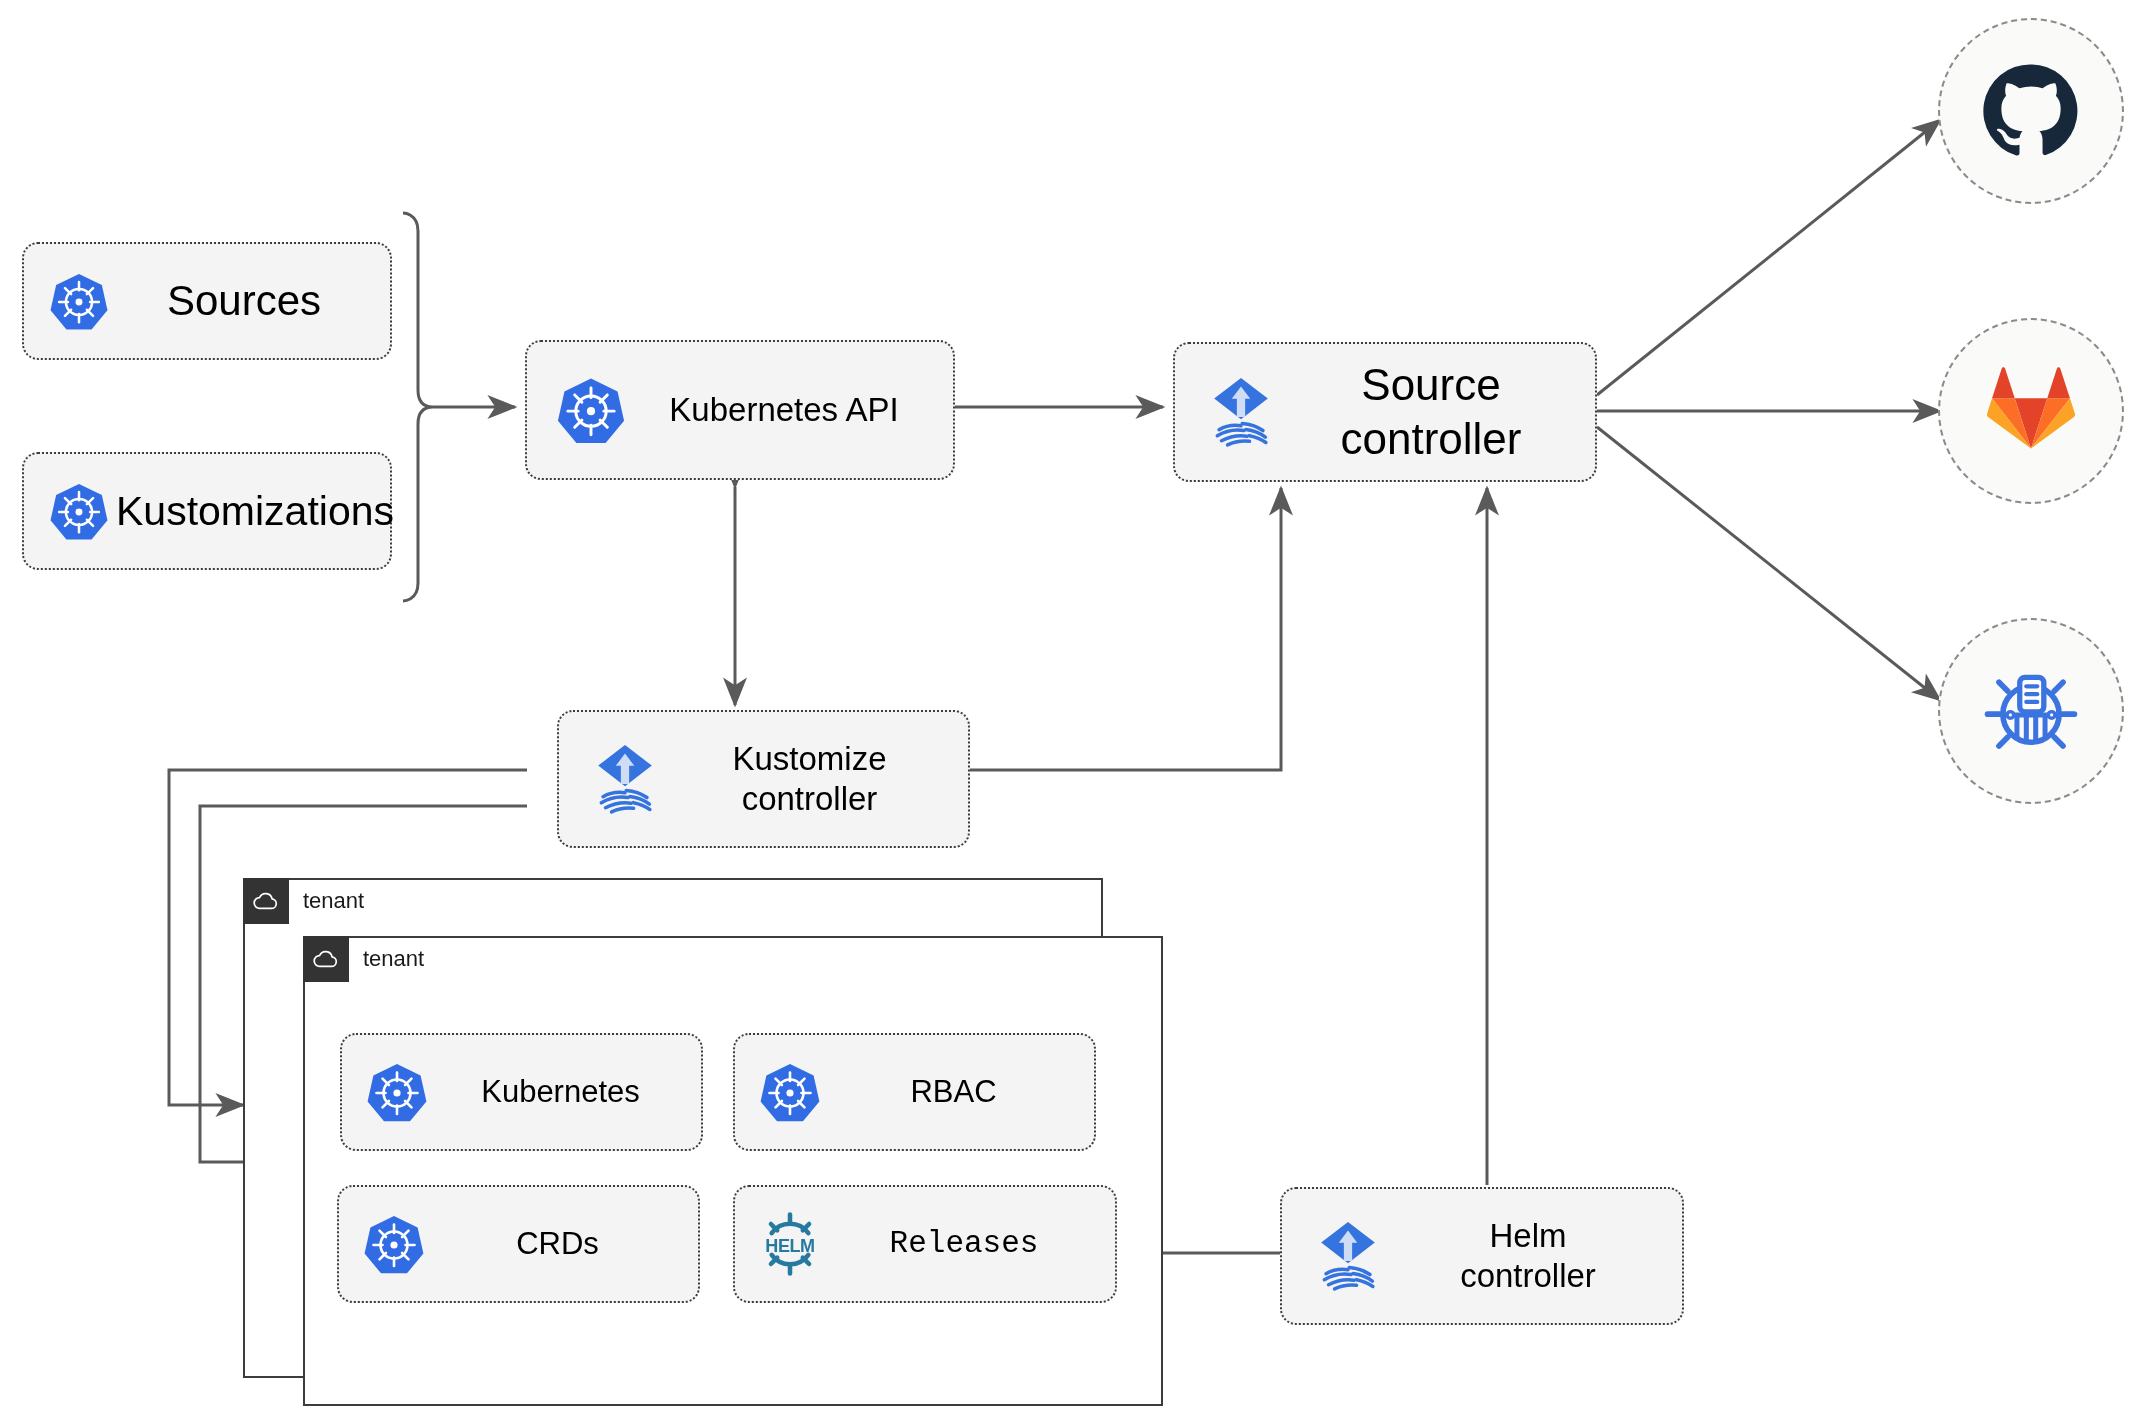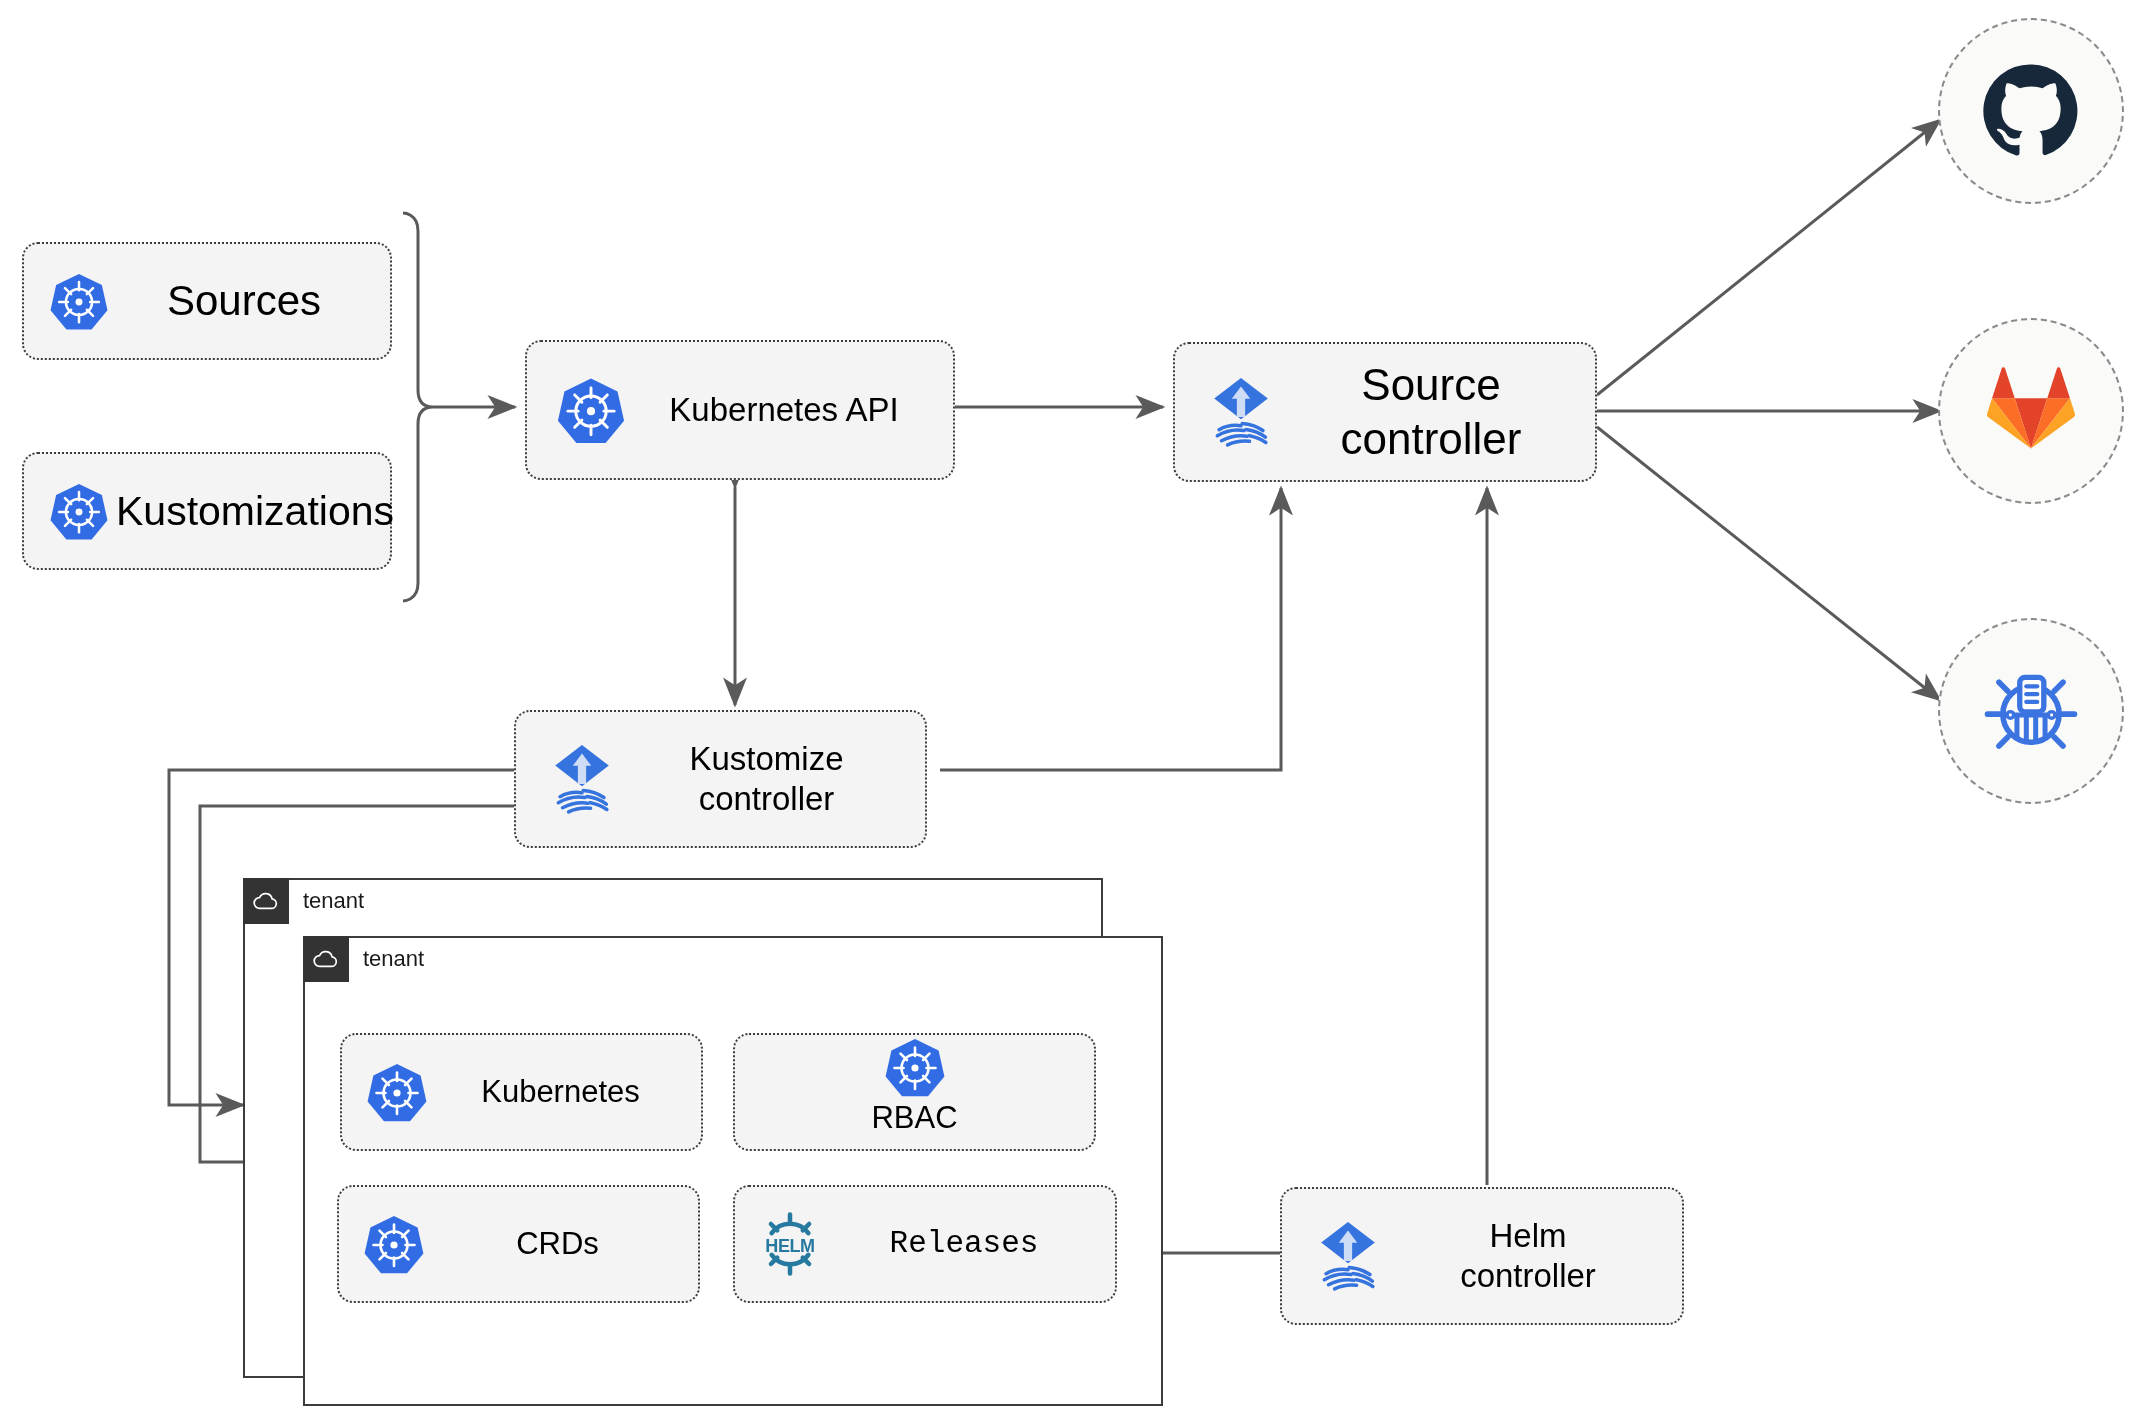--- a/index.html
+++ b/index.html
@@ -235,21 +235,21 @@
           <path d="M33 41.4C39 41.8 45.4 44 50 47.2"></path>
           <path d="M36 46.4C42 47.2 48 49.6 52 52.6"></path>
           <path d="M39 51.4C44 52.4 49 54.6 52.4 57"></path>
         </g>
       </svg>
     </div>
     <div class="lbl" style="font-size:44px;">Source
 controller</div>
   </div>
 
-  <div class="node" style="left:514px; top:710px; width:413px; height:138px; padding:0 20px;justify-content:flex-end;">
+  <div class="node" style="left:557px; top:710px; width:413px; height:138px; padding:0 20px;justify-content:flex-end;">
     <div class="ico" style="width:92px;">
       <svg width="78" height="78" viewBox="0 0 64 64" aria-hidden="true">
         <path d="M32 4 54 21 32 38 10 21Z" fill="#3573DE"></path>
         <path d="M32 11 39.6 21.2H35.4V36H28.6V21.2H24.4Z" fill="#cfdcf6"></path>
         <g fill="none" stroke="#3573DE" stroke-width="2.9" stroke-linecap="round">
           <path d="M14 46.5C19 43.6 26 42.4 32 43.2"></path>
           <path d="M12.6 51.5C19 47.6 27 46 34.5 47.2"></path>
           <path d="M16 55.6C22 52.4 30 50.8 37 51.8"></path>
           <path d="M21 59C26 56.6 33 55.4 39 56"></path>
           <path d="M33 41.4C39 41.8 45.4 44 50 47.2"></path>
@@ -296,21 +296,21 @@
             <path d="M40.1 41 46.5 47.4"></path>
           <path d="M46.5 18.6 40.1 25"></path>
             <path d="M23.9 41 17.5 47.4"></path>
         </g>
         <circle cx="32" cy="33" r="3.6" fill="#ffffff"></circle>
       </svg>
     </div>
     <div class="lbl" style="font-size:31px;">Kubernetes</div>
   </div>
 
-  <div class="node" style="left:733px; top:1033px; width:363px; height:118px; padding:0 16px; z-index:4;flex-direction:column;">
+  <div class="node" style="left:733px; top:1033px; width:363px; height:118px; padding:0 16px; z-index:4;">
     <div class="ico" style="width:78px;">
       <svg width="64" height="64" viewBox="0 0 64 64" aria-hidden="true">
         <path d="M32 4 55.6 15.6 61.4 41.6 45 61.3H19L2.6 41.6 8.4 15.6Z" fill="#326CE5"></path>
         <g fill="none" stroke="#ffffff" stroke-width="2.6" stroke-linecap="round">
           <circle cx="32" cy="33" r="13.5"></circle>
           <path d="M32 12.5V21"></path>
             <path d="M32 45.5V54"></path>
           <path d="M11.5 33H20.5"></path>
             <path d="M43.5 33H52.5"></path>
           <path d="M17.5 18.6 23.9 25"></path>

